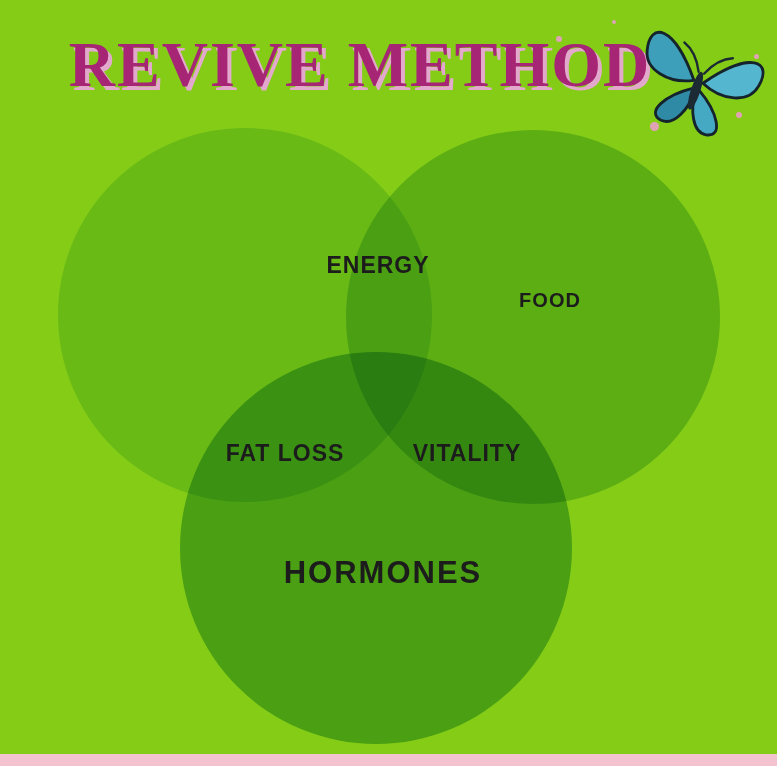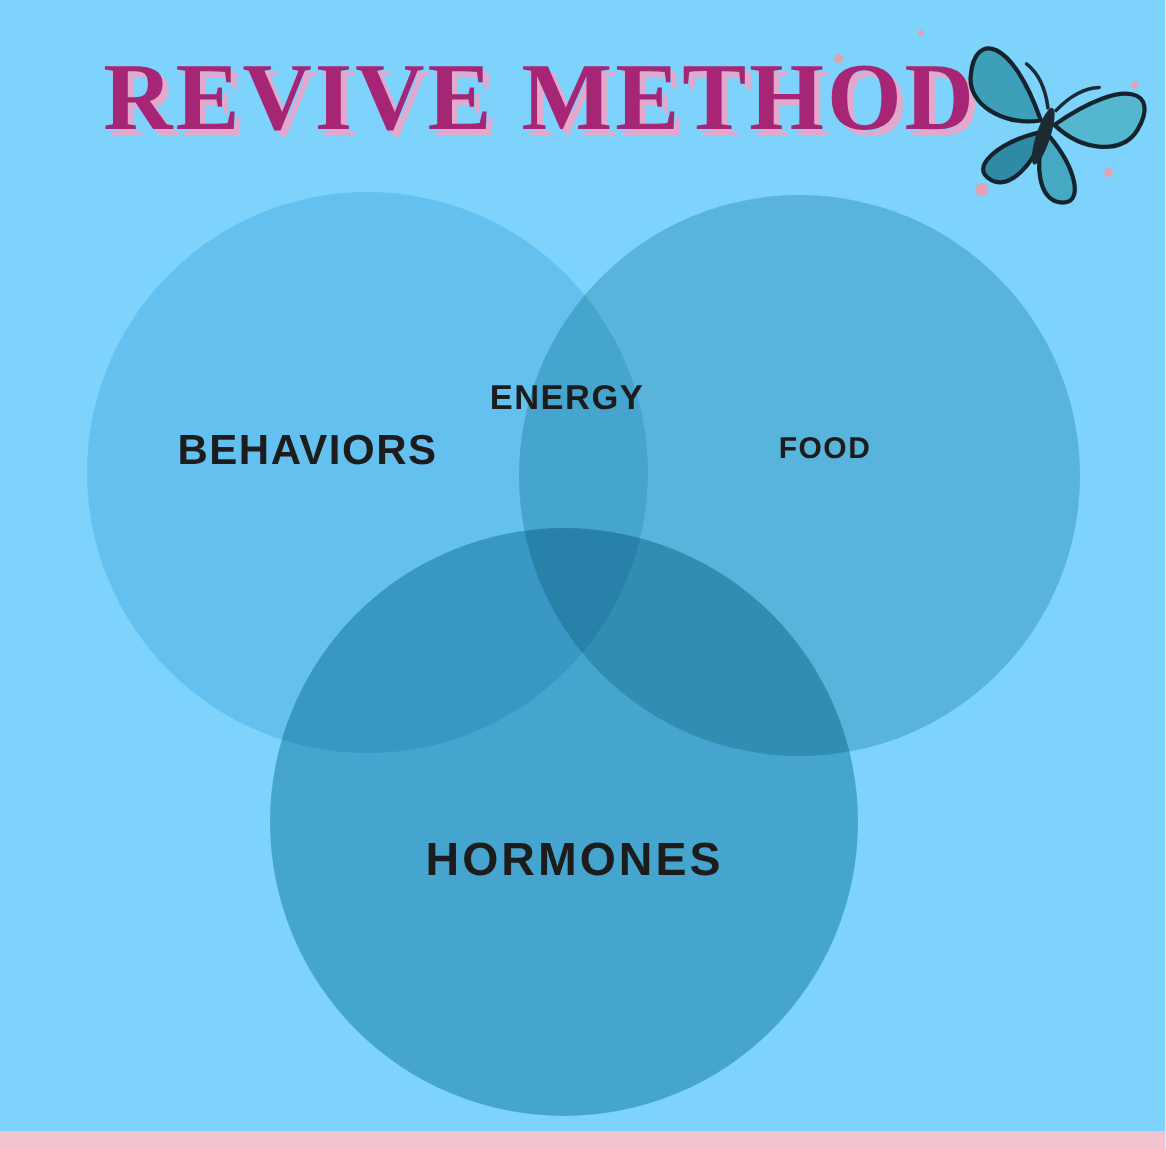--- a/index.html
+++ b/index.html
@@ -5,21 +5,21 @@
   html, body {
     margin: 0;
     padding: 0;
     background: #ffffff;
     font-family: "Liberation Sans", "DejaVu Sans", sans-serif;
   }
   .page {
     position: relative;
     width: 777px;
     height: 766px;
-    background: #7dd3fc;
+    background: #84cc16;
     overflow: hidden;
   }
   .title {
     position: absolute;
     top: 28px;
     left: 0;
     width: 720px;
     margin: 0;
     text-align: center;
     font-family: "Liberation Serif", "DejaVu Serif", serif;
@@ -111,21 +111,22 @@
   <span class="dot d1"></span>
   <span class="dot d2"></span>
   <span class="dot d3"></span>
   <span class="dot d4"></span>
   <span class="dot d5"></span>
 
   <div class="circle c-behaviors"></div>
   <div class="circle c-food"></div>
   <div class="circle c-hormones"></div>
 
-  <div class="vlabel l-behaviors">BEHAVIORS</div>
   <div class="vlabel l-food">FOOD</div>
   <div class="vlabel l-energy">ENERGY</div>
 
   <div class="vlabel l-hormones">HORMONES</div>
+  <div class="vlabel l-fatloss">FAT LOSS</div>
+  <div class="vlabel l-vitality">VITALITY</div>
 
   <div class="accent-bar"></div>
 
 </div>
 
 </body></html>

